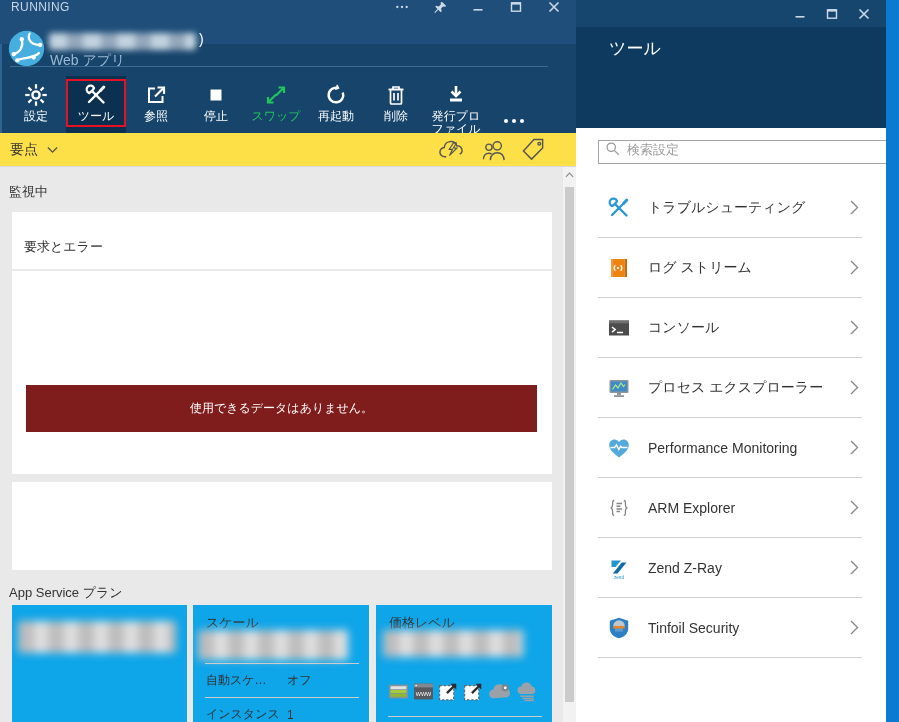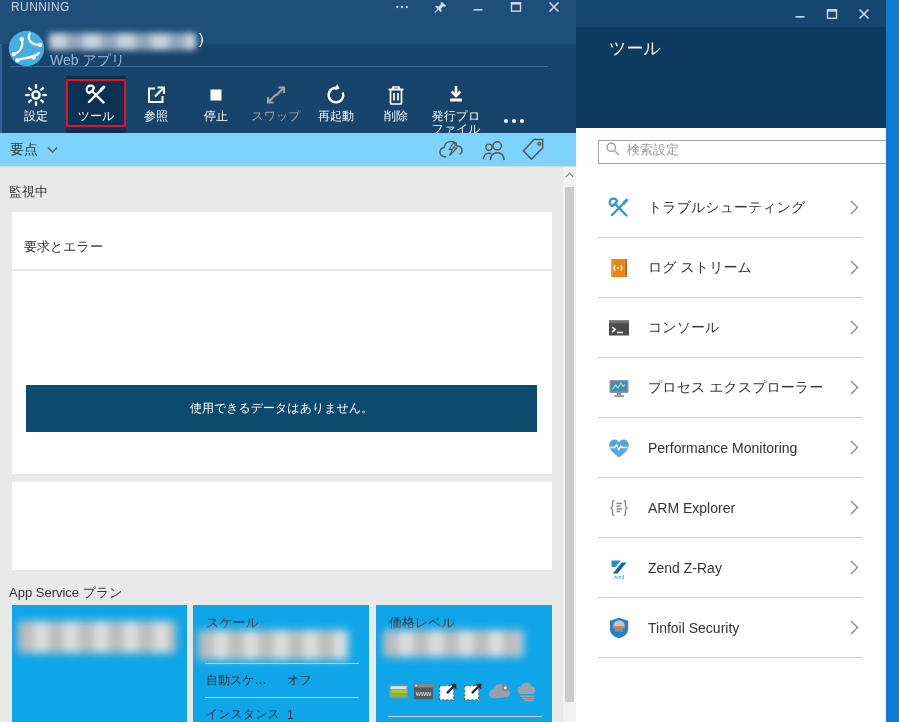--- a/index.html
+++ b/index.html
@@ -21,39 +21,39 @@
   .app-name-blur{position:absolute;left:49px;top:6px;width:147px;height:17px;border-radius:3px;
       background:repeating-linear-gradient(90deg,#c3d2df 0 18px,#93a8bc 18px 34px);filter:blur(3px);}
   .app-name-suffix{position:absolute;left:199px;top:4px;color:#fff;font-size:14px;}
   .app-type{position:absolute;left:50px;top:25px;font-size:14px;color:#9cb9d4;}
   .tb-divider{position:absolute;left:10px;right:28px;top:66px;border-top:1px solid #3b6c96;}
   .toolbar{position:absolute;left:6px;top:76px;height:66px;display:flex;}
   .tb-btn{position:relative;width:60px;display:flex;flex-direction:column;align-items:center;padding-top:7px;
       box-sizing:border-box;color:#fff;cursor:pointer;}
   .tb-ic{width:24px;height:24px;}
   .tb-label{font-size:12px;line-height:13px;margin-top:3px;text-align:center;}
-  .tb-btn.disabled{color:#a3a3a3;cursor:default;}
+  .tb-btn.disabled{color:#22c55e;cursor:default;}
   .tb-btn.selected{background:#0c3150;}
   .sel-frame{position:absolute;left:0;top:3px;right:0;bottom:15px;border:2px solid #e81123;pointer-events:none;}
   .tb-more{width:56px;display:flex;align-items:flex-end;justify-content:center;padding-bottom:17px;color:#fff;cursor:pointer;box-sizing:border-box;}
 
-  .essentials{position:absolute;left:0;top:133px;width:576px;height:34px;background:#7dd3fc;border-bottom:1px solid #d8d8d8;
+  .essentials{position:absolute;left:0;top:133px;width:576px;height:34px;background:#fde047;border-bottom:1px solid #d8d8d8;
       display:flex;align-items:center;box-sizing:border-box;}
   .ess-label{margin-left:10px;font-size:14px;color:#333;}
   .ess-chev{margin-left:9px;color:#555;display:inline-flex;cursor:pointer;}
   .ess-icons{margin-left:auto;display:flex;align-items:center;gap:13px;padding-right:30px;color:#555;}
   .ess-icons .ic{cursor:pointer;}
 
   .section-label{position:absolute;font-size:13px;color:#333;}
   #monitoring-label{left:9px;top:183px;}
   #plan-label{left:9px;top:584px;}
   .cardA{position:absolute;left:12px;top:212px;width:540px;height:57px;background:#fff;cursor:pointer;}
   .chart-title{margin:26px 0 0 12px;font-size:13px;color:#333;}
   .cardB{position:absolute;left:12px;top:271px;width:540px;height:203px;background:#fff;cursor:pointer;}
-  .nodata{position:absolute;left:14px;top:114px;width:511px;height:47px;background:#0c4a6e;color:#fff;font-size:12px;
+  .nodata{position:absolute;left:14px;top:114px;width:511px;height:47px;background:#7f1d1d;color:#fff;font-size:12px;
       display:flex;align-items:center;justify-content:center;}
   .cardC{position:absolute;left:12px;top:482px;width:540px;height:88px;background:#fff;}
 
   .tile{position:absolute;top:605px;background:#0ea5e9;height:117px;cursor:pointer;}
   #tile1{left:12px;width:175px;}
   #tile2{left:193px;width:176px;}
   #tile3{left:376px;width:176px;}
   .blur{position:absolute;background:repeating-linear-gradient(90deg,#bdbdbd 0 16px,#dedede 16px 30px);
       filter:blur(4px);border-radius:2px;}
   #blur1{left:6px;top:16px;width:158px;height:32px;}

